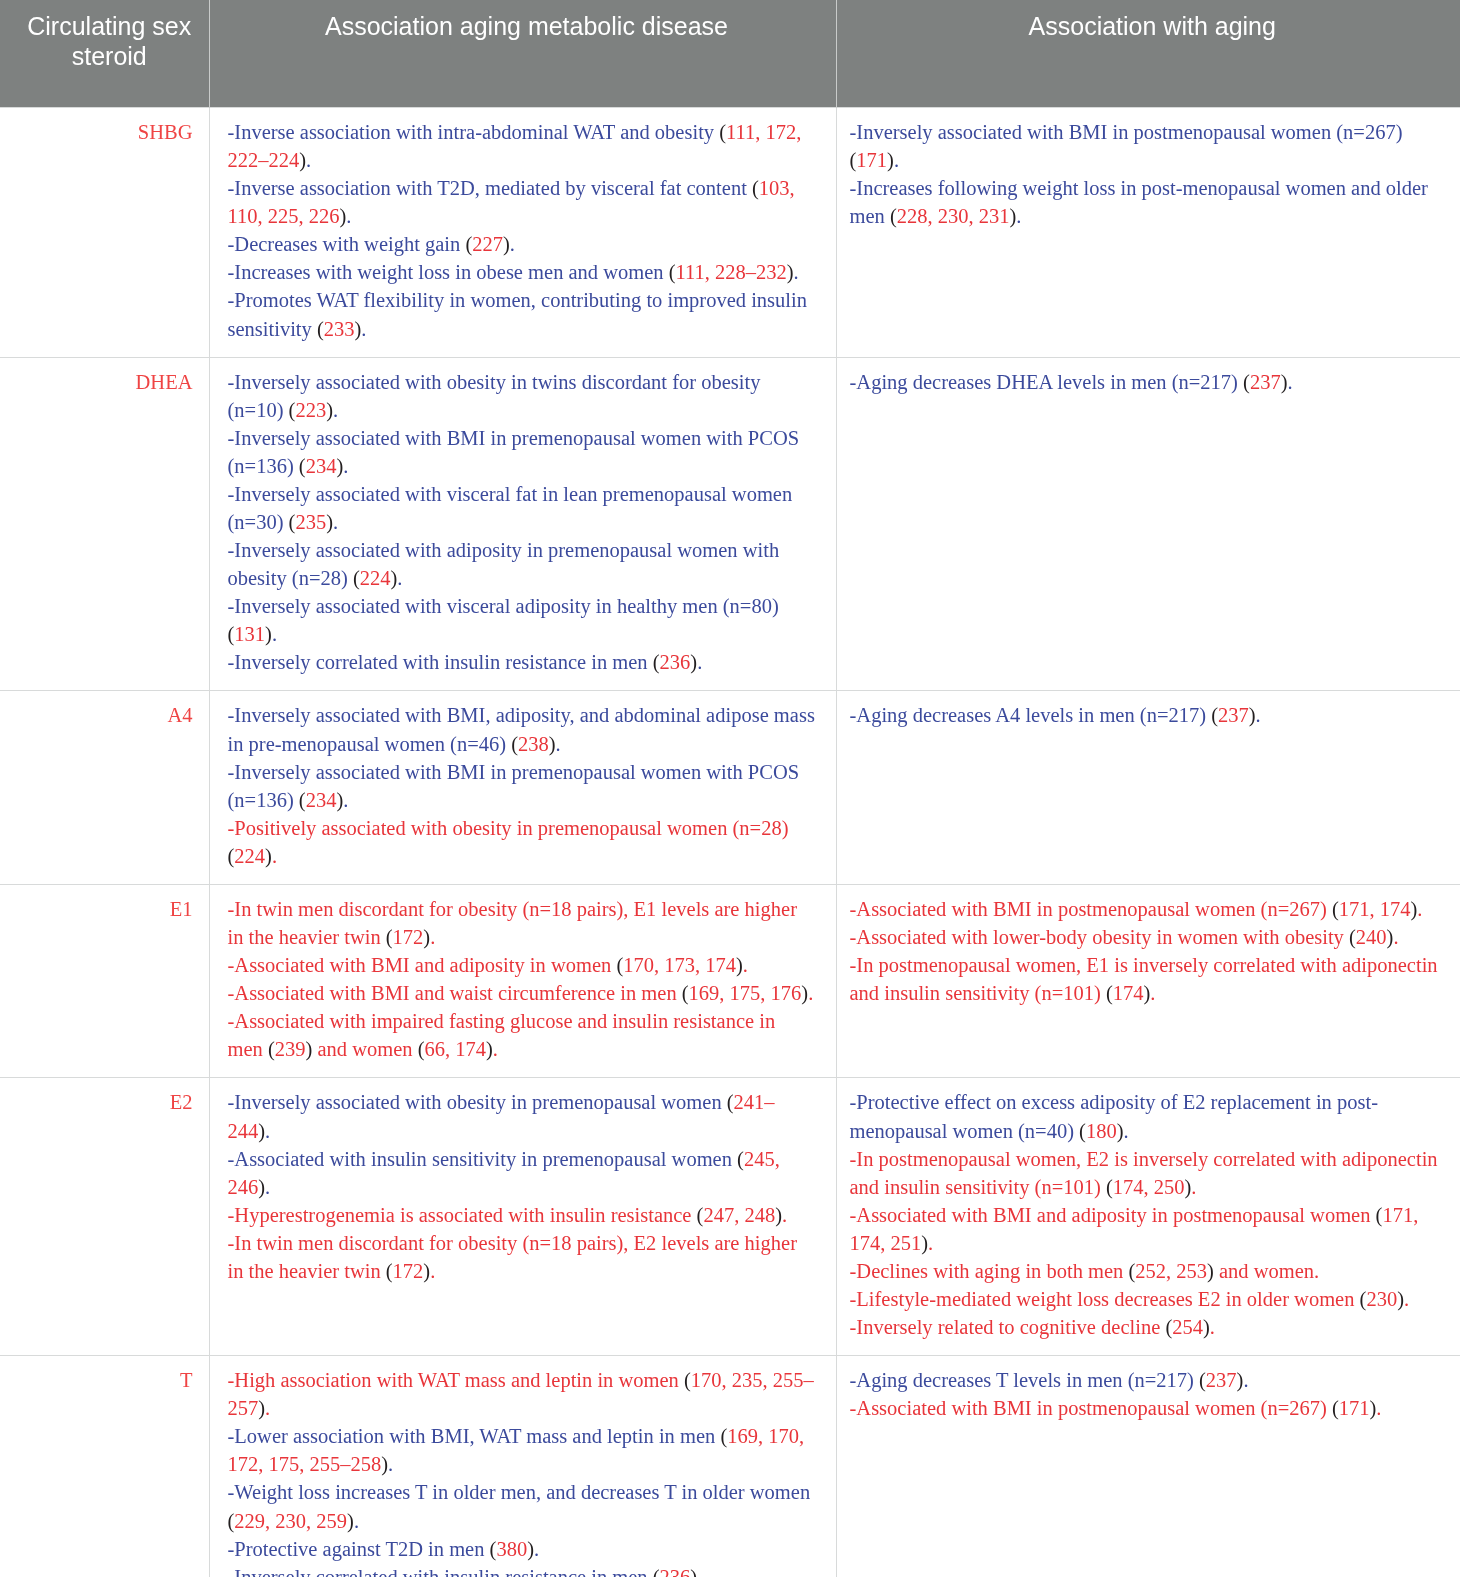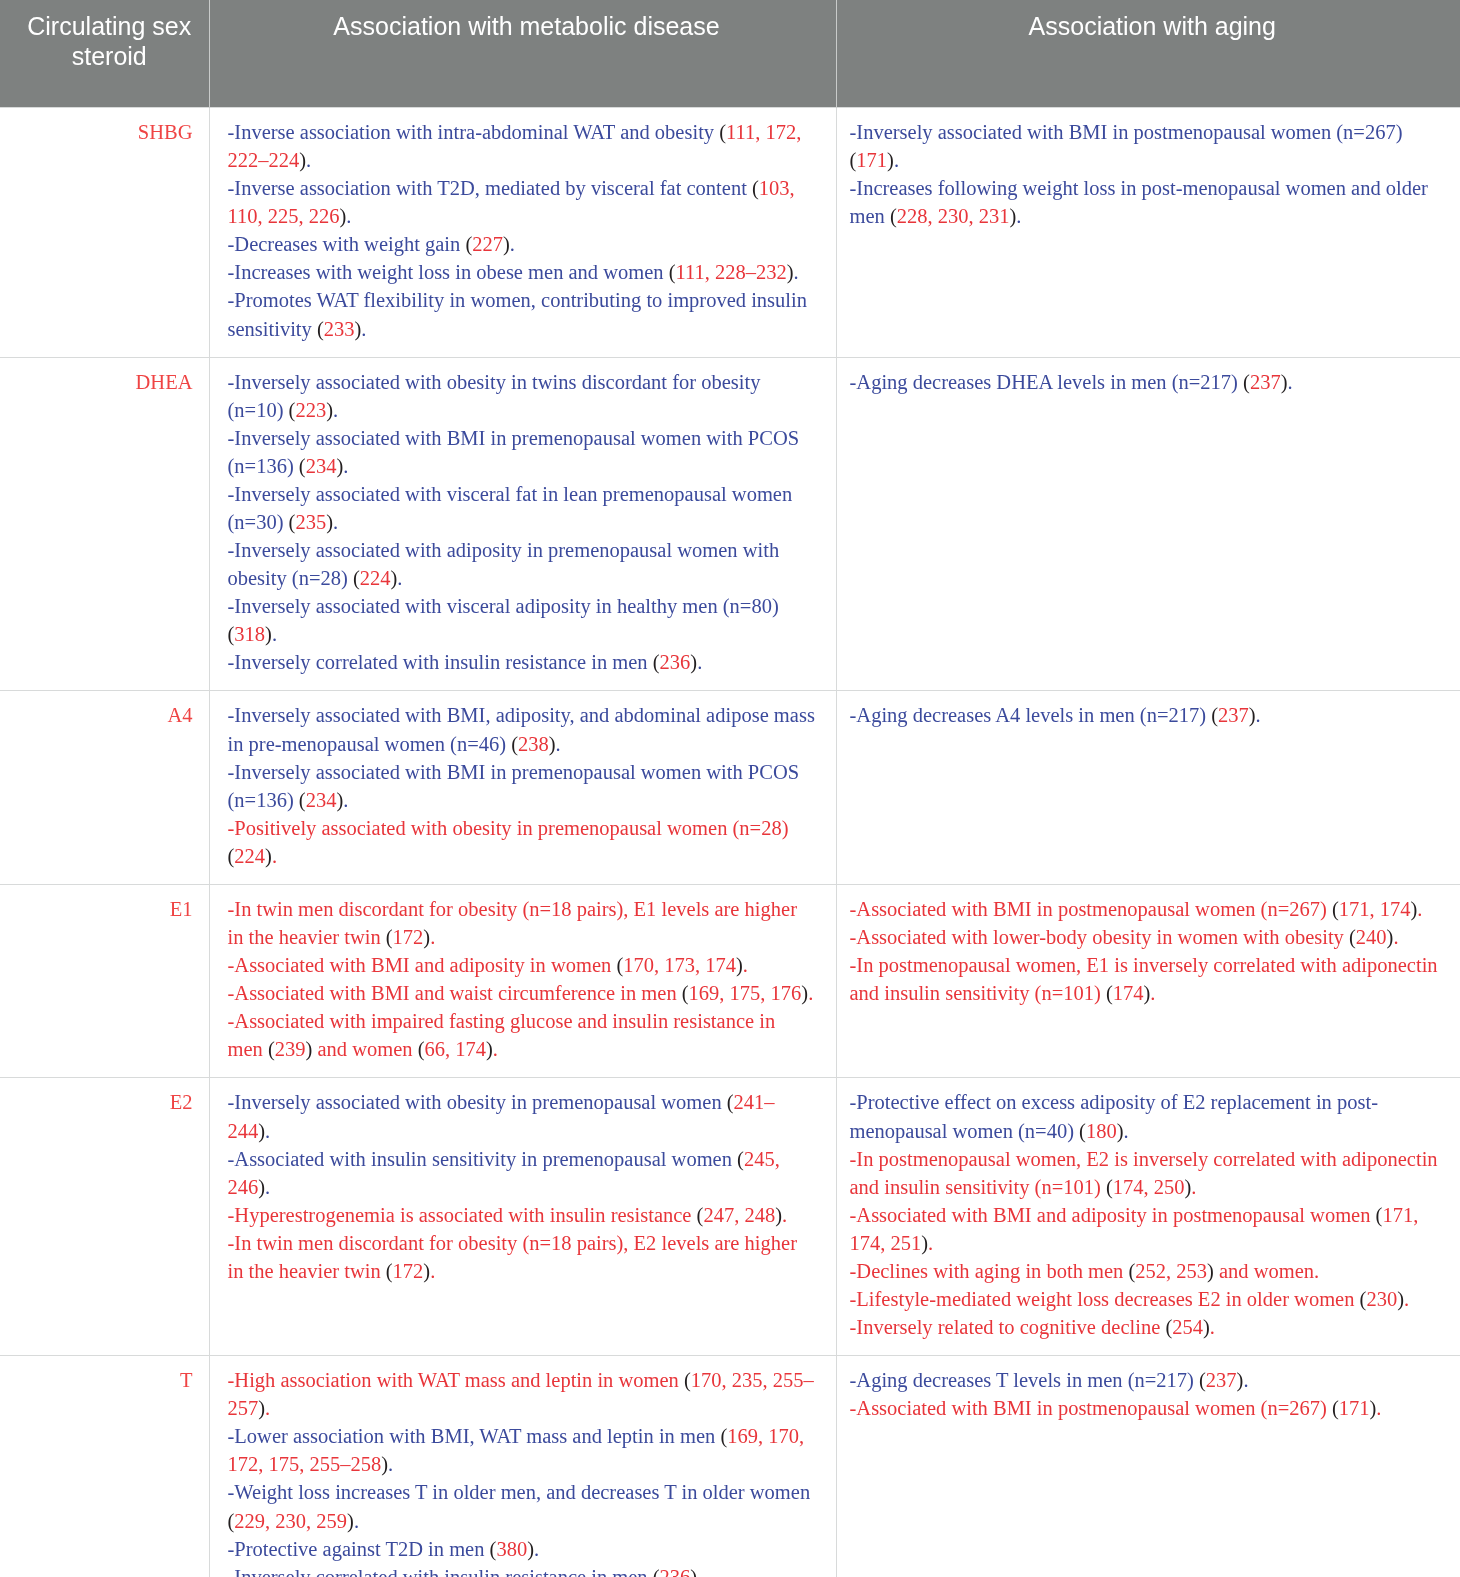--- a/index.html
+++ b/index.html
@@ -82,21 +82,21 @@
 <div class="table-wrap">
   <table class="sexsteroid-table">
     <colgroup>
       <col class="c1">
         <col class="c2">
         <col class="c3">
     </colgroup>
     <thead>
       <tr>
         <th class="col-steroid">Circulating sex steroid</th>
-        <th>Association with metabolic disease</th>
+        <th>Association aging metabolic disease</th>
         <th>Association with aging</th>
       </tr>
     </thead>
     <tbody id="table-body">
         <tr>
           <td class="steroid-cell">SHBG</td>
           <td class="assoc-cell col-metabolic">
             <div class="bullet blue">-Inverse association with intra-abdominal WAT and obesity <span class="blk">(</span><span class="ref">111, 172, 222–224</span><span class="blk">)</span>.</div>
             <div class="bullet blue">-Inverse association with T2D, mediated by visceral fat content <span class="blk">(</span><span class="ref">103, 110, 225, 226</span><span class="blk">)</span>.</div>
             <div class="bullet blue">-Decreases with weight gain <span class="blk">(</span><span class="ref">227</span><span class="blk">)</span>.</div>
@@ -108,21 +108,21 @@
             <div class="bullet blue">-Increases following weight loss in post-menopausal women and older men <span class="blk">(</span><span class="ref">228, 230, 231</span><span class="blk">)</span>.</div>
           </td>
         </tr>
         <tr>
           <td class="steroid-cell">DHEA</td>
           <td class="assoc-cell col-metabolic">
             <div class="bullet blue">-Inversely associated with obesity in twins discordant for obesity (n=10) <span class="blk">(</span><span class="ref">223</span><span class="blk">)</span>.</div>
             <div class="bullet blue">-Inversely associated with BMI in premenopausal women with PCOS (n=136) <span class="blk">(</span><span class="ref">234</span><span class="blk">)</span>.</div>
             <div class="bullet blue">-Inversely associated with visceral fat in lean premenopausal women (n=30) <span class="blk">(</span><span class="ref">235</span><span class="blk">)</span>.</div>
             <div class="bullet blue">-Inversely associated with adiposity in premenopausal women with obesity (n=28) <span class="blk">(</span><span class="ref">224</span><span class="blk">)</span>.</div>
-            <div class="bullet blue">-Inversely associated with visceral adiposity in healthy men (n=80) <span class="blk">(</span><span class="ref">318</span><span class="blk">)</span>.</div>
+            <div class="bullet blue">-Inversely associated with visceral adiposity in healthy men (n=80) <span class="blk">(</span><span class="ref">131</span><span class="blk">)</span>.</div>
             <div class="bullet blue">-Inversely correlated with insulin resistance in men <span class="blk">(</span><span class="ref">236</span><span class="blk">)</span>.</div>
           </td>
           <td class="assoc-cell col-aging">
             <div class="bullet blue">-Aging decreases DHEA levels in men (n=217) <span class="blk">(</span><span class="ref">237</span><span class="blk">)</span>.</div>
           </td>
         </tr>
         <tr>
           <td class="steroid-cell">A4</td>
           <td class="assoc-cell col-metabolic">
             <div class="bullet blue">-Inversely associated with BMI, adiposity, and abdominal adipose mass in pre-menopausal women (n=46) <span class="blk">(</span><span class="ref">238</span><span class="blk">)</span>.</div>

